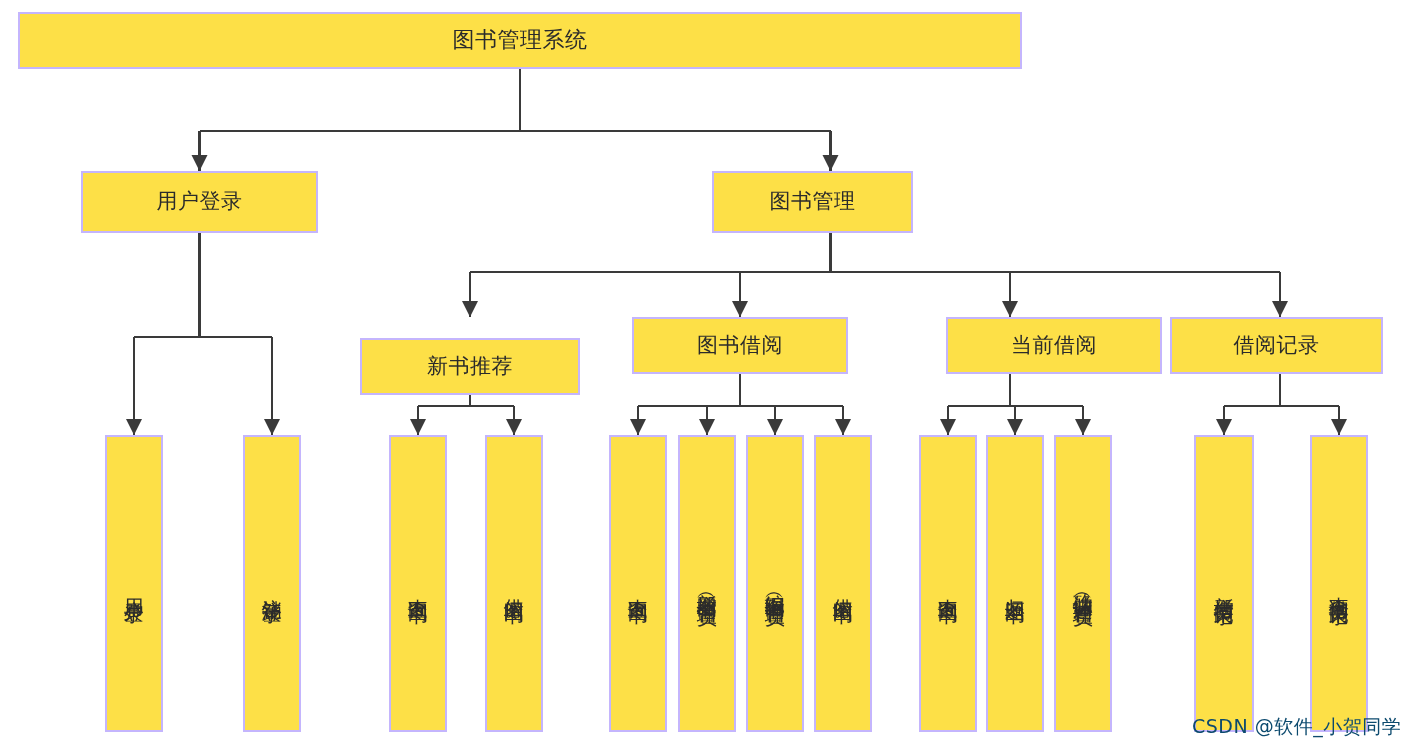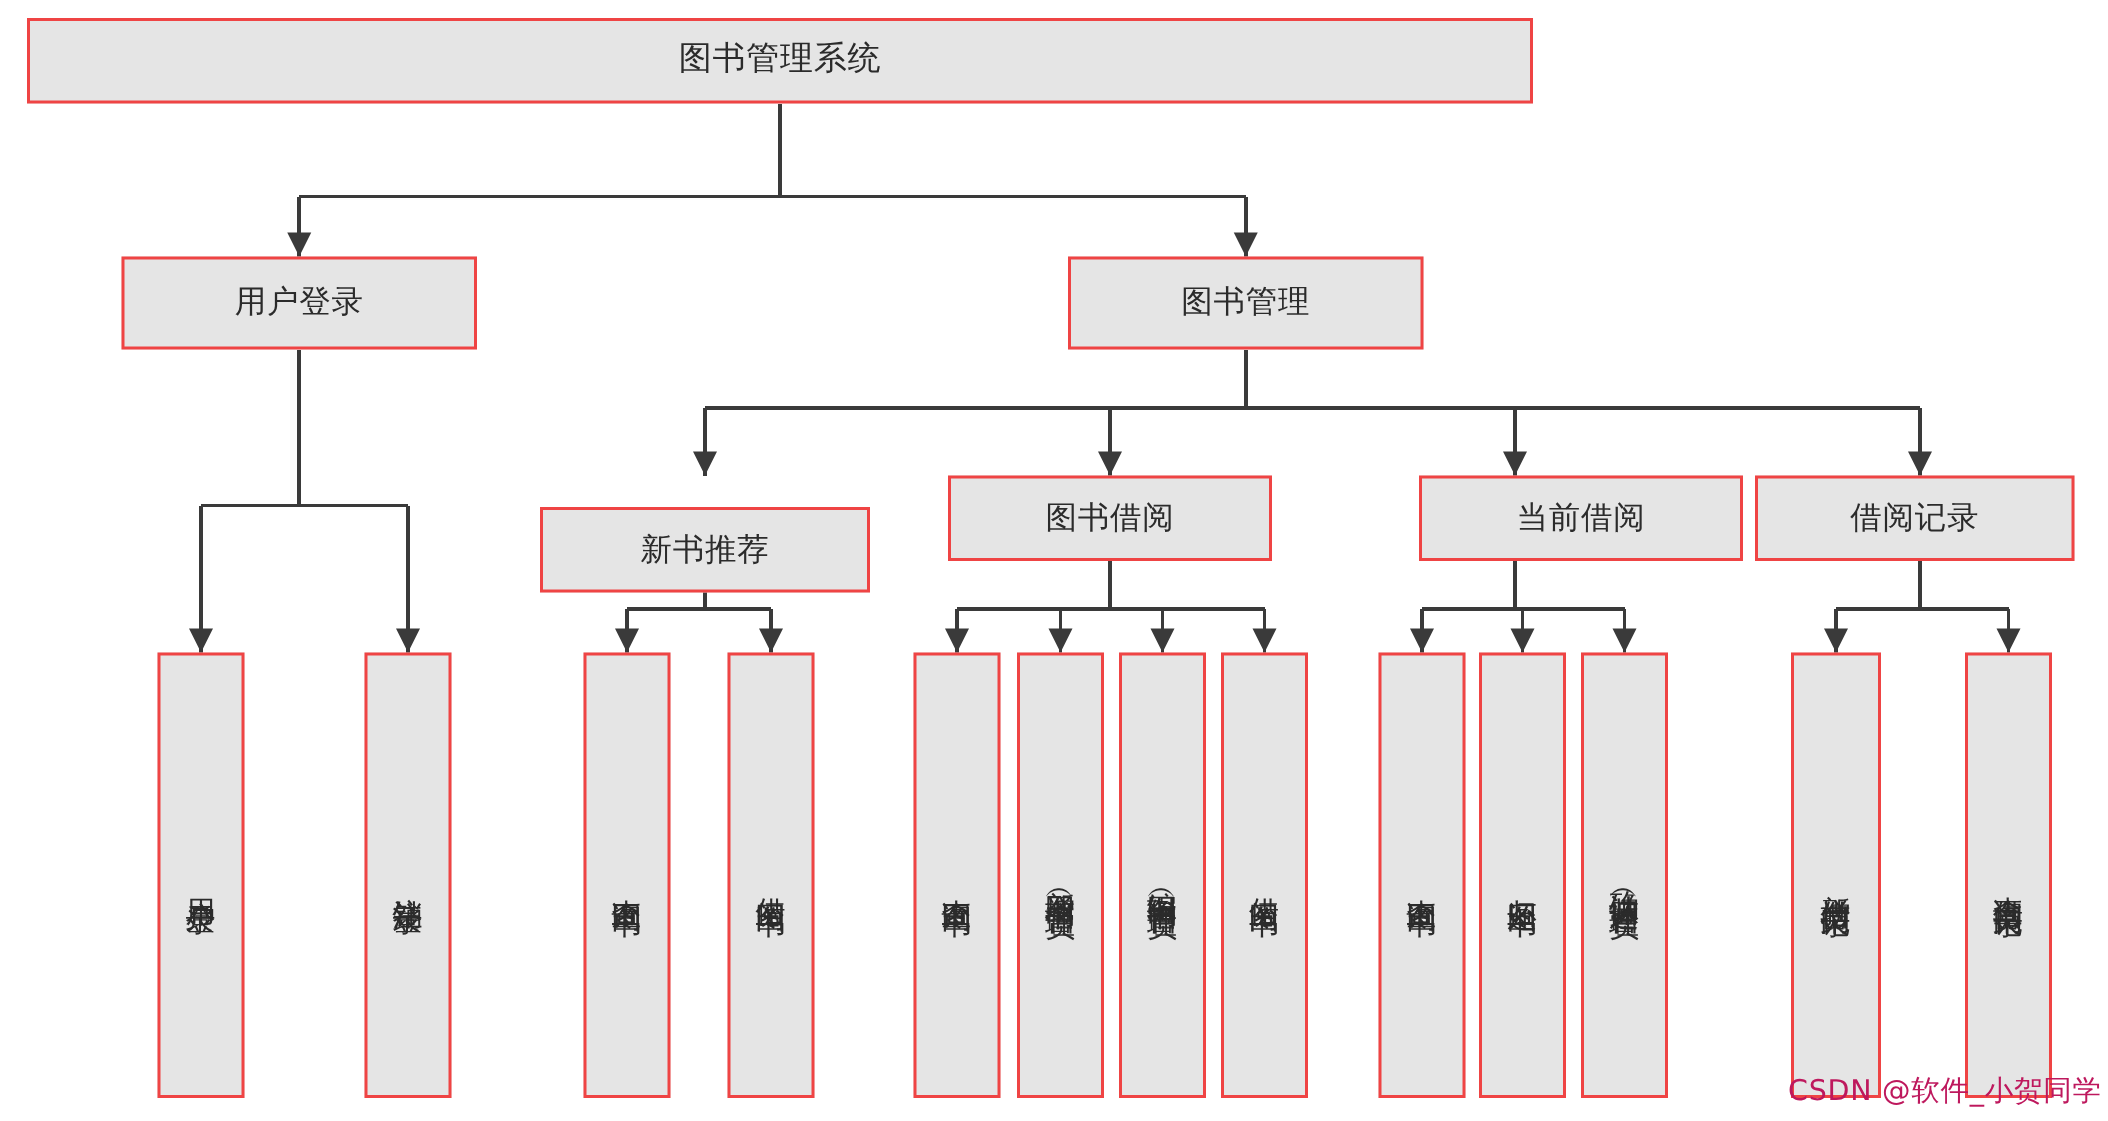--- a/index.html
+++ b/index.html
@@ -20,22 +20,22 @@
     position: absolute;
     left: 0;
     top: 0;
     width: 1405px;
     height: 747px;
     pointer-events: none;
   }
   .node {
     position: absolute;
     box-sizing: border-box;
-    border: 2px solid #ef4444;
-    background: #e5e5e5;
+    border: 2px solid #c4b5fd;
+    background: #fde047;
     display: flex;
     align-items: center;
     justify-content: center;
     color: #2b2b2b;
   }
   .node-label {
     display: block;
     text-align: center;
     letter-spacing: 0.5px;
     white-space: nowrap;
@@ -57,21 +57,21 @@
     text-orientation: upright;
     font-size: 20px;
     line-height: 1.22;
     letter-spacing: 2px;
     white-space: normal;
     max-height: 100%;
   }
   .watermark {
     position: absolute;
     font-size: 19px;
-    color: #be185d;
+    color: #0c4a6e;
     white-space: nowrap;
     letter-spacing: 0.5px;
     font-family: "DejaVu Sans", "Liberation Sans", sans-serif;
   }
 </style>
 </head>
 <body>
 
 <div id="canvas">
   <svg id="edges" viewBox="0 0 1405 747">
@@ -128,21 +128,21 @@
       <line x1="1339" y1="406" x2="1339" y2="435" stroke="#3a3a3a" stroke-width="2.5" shape-rendering="crispEdges"></line>
       <polygon points="1331,419 1347,419 1339,435" fill="#3a3a3a"></polygon>
     </svg>
   <div id="nodes-layer">
       <div class="node horiz root" style="left: 18px; top: 12px; width: 1004px; height: 57px;">
         <span class="node-label">图书管理系统</span>
       </div>
       <div class="node horiz" style="left: 81px; top: 171px; width: 237px; height: 62px;">
         <span class="node-label">用户登录</span>
       </div>
-      <div class="node horiz" style="left: 712px; top: 171px; width: 237px; height: 62px;">
+      <div class="node horiz" style="left: 712px; top: 171px; width: 201px; height: 62px;">
         <span class="node-label">图书管理</span>
       </div>
       <div class="node horiz" style="left: 360px; top: 317px; width: 220px; height: 57px; margin-top: 21px;">
         <span class="node-label">新书推荐</span>
       </div>
       <div class="node horiz" style="left: 632px; top: 317px; width: 216px; height: 57px;">
         <span class="node-label">图书借阅</span>
       </div>
       <div class="node horiz" style="left: 946px; top: 317px; width: 216px; height: 57px;">
         <span class="node-label">当前借阅</span>

